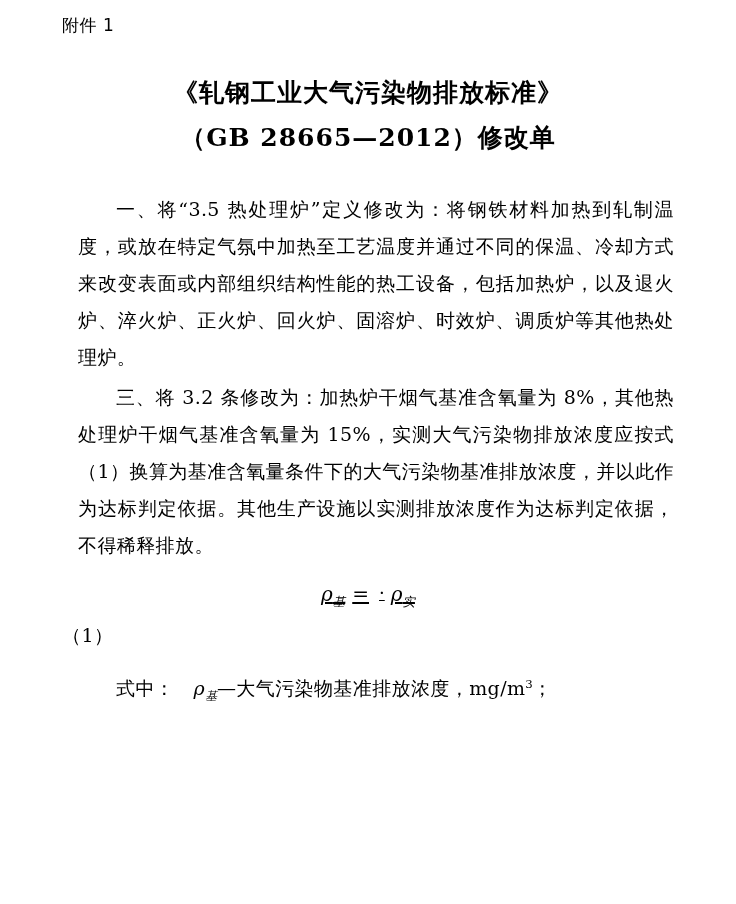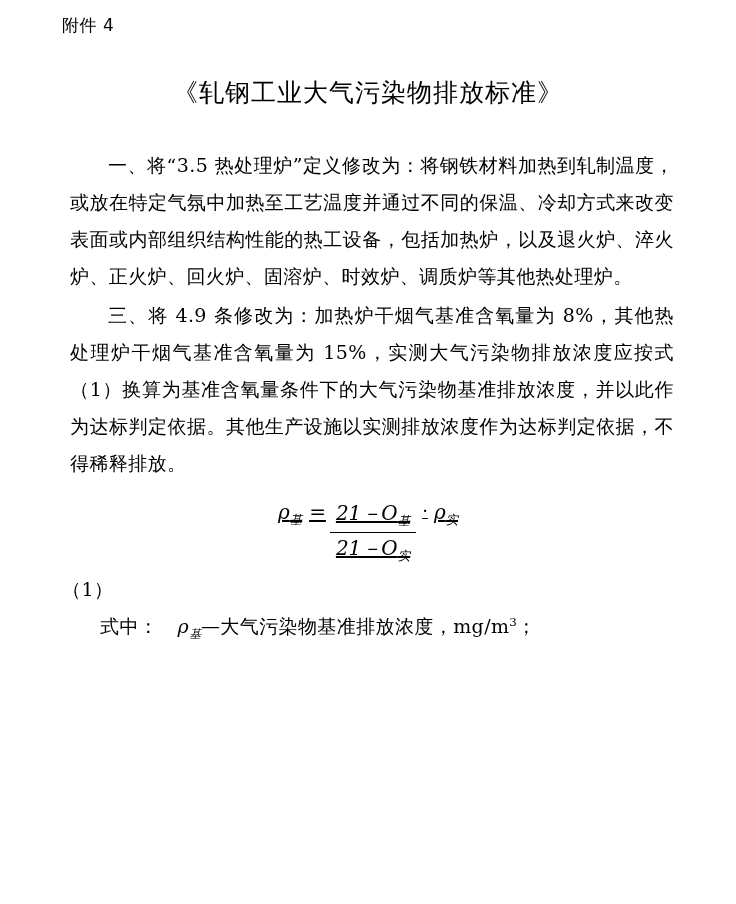--- a/index.html
+++ b/index.html
@@ -24,39 +24,39 @@
   }
   .attachment-label {
     font-size: 17px;
     line-height: 1.4;
     margin-top: 14px;
     letter-spacing: 0.5px;
     font-family: "DejaVu Sans", "Liberation Sans", sans-serif;
   }
   .doc-title {
     text-align: center;
-    font-weight: normal;
+    font-weight: bold;
     font-size: 25px;
     line-height: 1.55;
     letter-spacing: 1px;
     margin-top: 36px;
   }
   .doc-title .line2 {
     display: block;
     margin-top: 6px;
   }
   .body-block {
     margin-top: 34px;
   }
   p.para {
     font-size: 19px;
     line-height: 1.95;
     text-align: justify;
     text-justify: inter-ideograph;
-    margin: 0 0 2px 8px;
+    margin: 0 0 2px 16px;
     text-indent: 2em;
     letter-spacing: 0.4px;
   }
   .sup {
     font-size: 0.62em;
     vertical-align: super;
     letter-spacing: 0;
   }
   .sub {
     font-size: 0.62em;
@@ -112,54 +112,51 @@
   }
   .eqno {
     font-size: 19px;
     line-height: 1.95;
     margin: 6px 0 0 0;
     letter-spacing: 0.4px;
   }
   .where-line {
     font-size: 19px;
     line-height: 1.95;
-    margin: 0;
+    margin: 16px;
     text-indent: 2em;
     letter-spacing: 0.4px;
   }
   .where-line.indent2 {
     text-indent: 3.1em;
   }
 </style>
 </head>
 <body>
 
 <div class="page">
 
-  <div class="attachment-label">附件 4</div>
+  <div class="attachment-label">附件 1</div>
 
   <div class="doc-title">
     <span>《轧钢工业大气污染物排放标准》</span>
+    <span class="line2">（GB 28665—2012）修改单</span>
   </div>
 
   <div class="body-block">
 
     <p class="para">一、将“3.5 热处理炉”定义修改为：将钢铁材料加热到轧制温度，或放在特定气氛中加热至工艺温度并通过不同的保温、冷却方式来改变表面或内部组织结构性能的热工设备，包括加热炉，以及退火炉、淬火炉、正火炉、回火炉、固溶炉、时效炉、调质炉等其他热处理炉。</p>
 
 
-    <p class="para">三、将 4.9 条修改为：加热炉干烟气基准含氧量为 8%，其他热处理炉干烟气基准含氧量为 15%，实测大气污染物排放浓度应按式（1）换算为基准含氧量条件下的大气污染物基准排放浓度，并以此作为达标判定依据。其他生产设施以实测排放浓度作为达标判定依据，不得稀释排放。</p>
+    <p class="para">三、将 3.2 条修改为：加热炉干烟气基准含氧量为 8%，其他热处理炉干烟气基准含氧量为 15%，实测大气污染物排放浓度应按式（1）换算为基准含氧量条件下的大气污染物基准排放浓度，并以此作为达标判定依据。其他生产设施以实测排放浓度作为达标判定依据，不得稀释排放。</p>
 
     <div class="formula-wrap">
       <span class="formula">
         <span class="lhs"><span>ρ</span><span class="sub">基</span></span>
         <span class="eq">=</span>
-        <span class="frac">
-          <span class="num"><span>21－O</span><span class="sub">基</span></span>
-          <span class="den"><span>21－O</span><span class="sub">实</span></span>
-        </span>
         <span class="dot">·</span>
         <span class="rhs"><span>ρ</span><span class="sub">实</span></span>
       </span>
     </div>
 
     <p class="eqno">（1）</p>
 
     <p class="where-line"><span>式中：</span>　<span class="italic-var"><span>ρ</span><span class="sub">基</span></span><span>—大气污染物基准排放浓度，mg/m<span class="sup">3</span>；</span></p>
 
 

